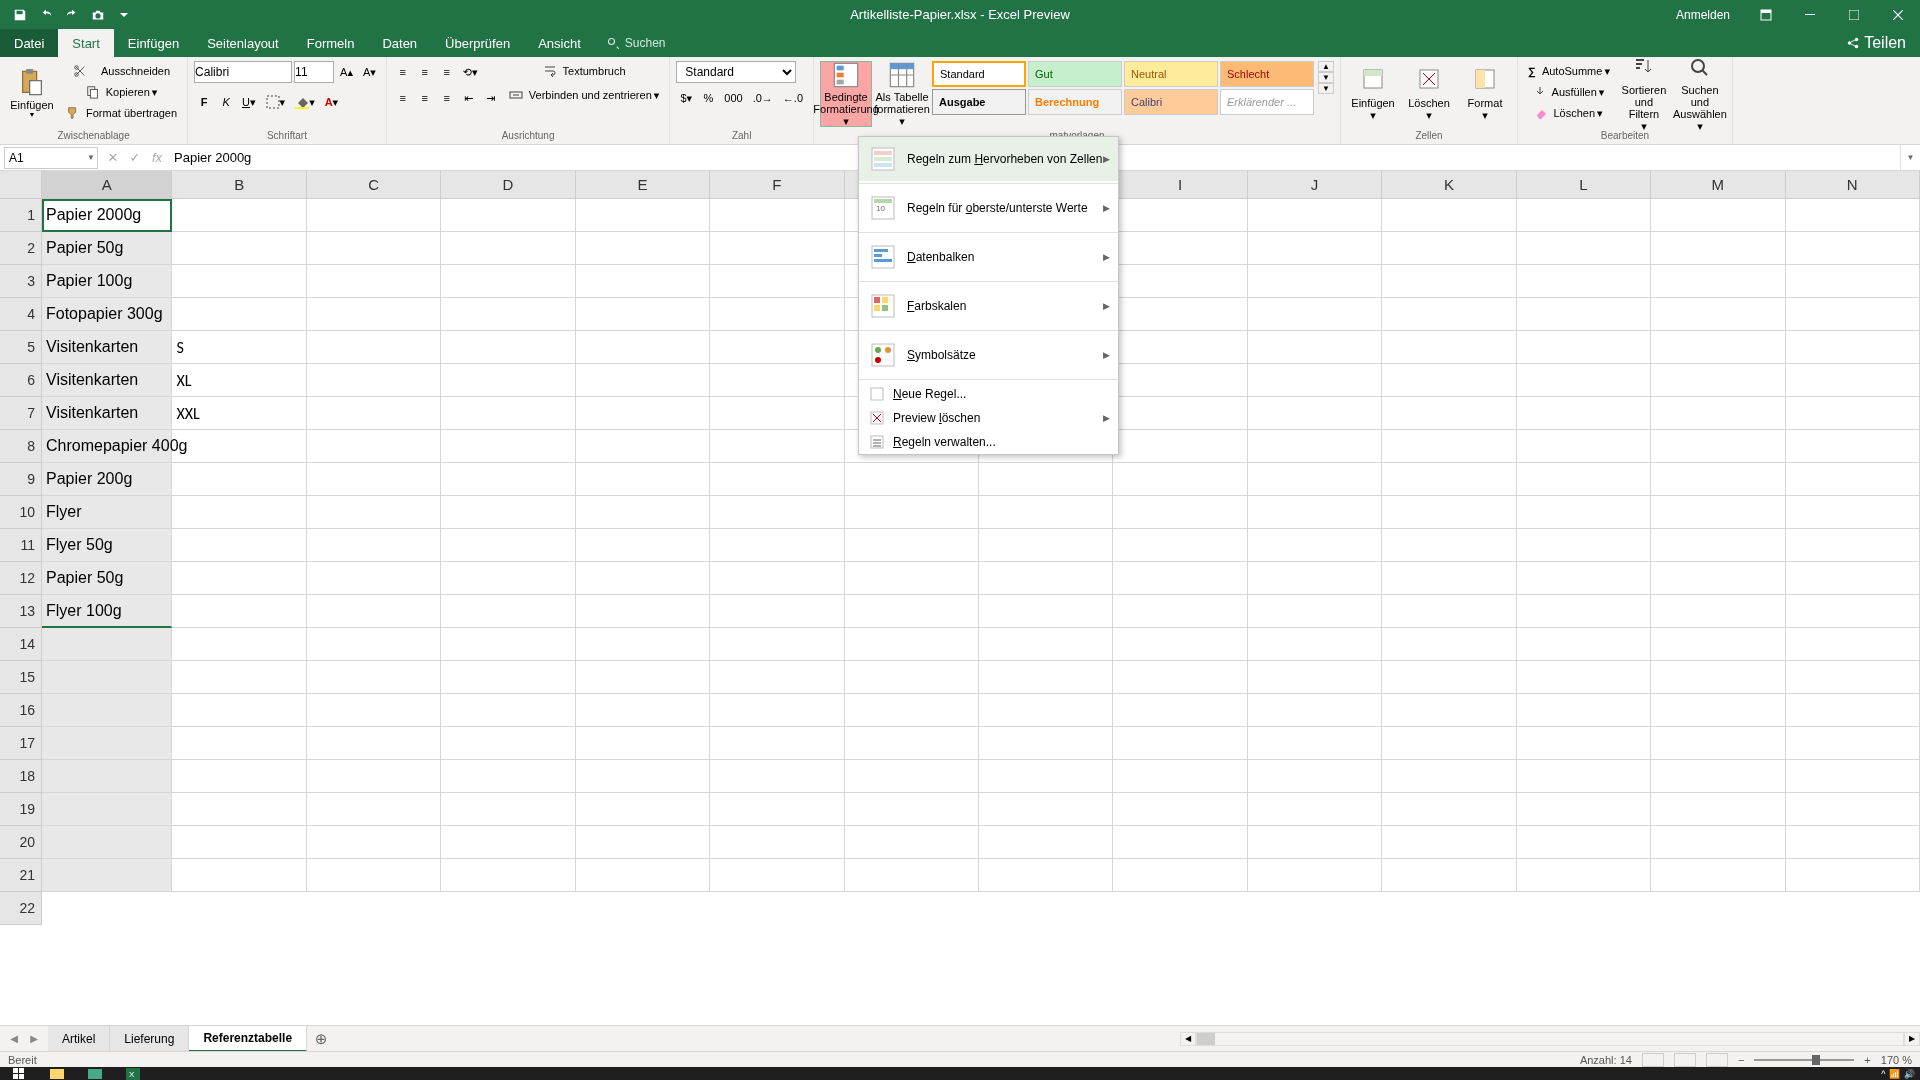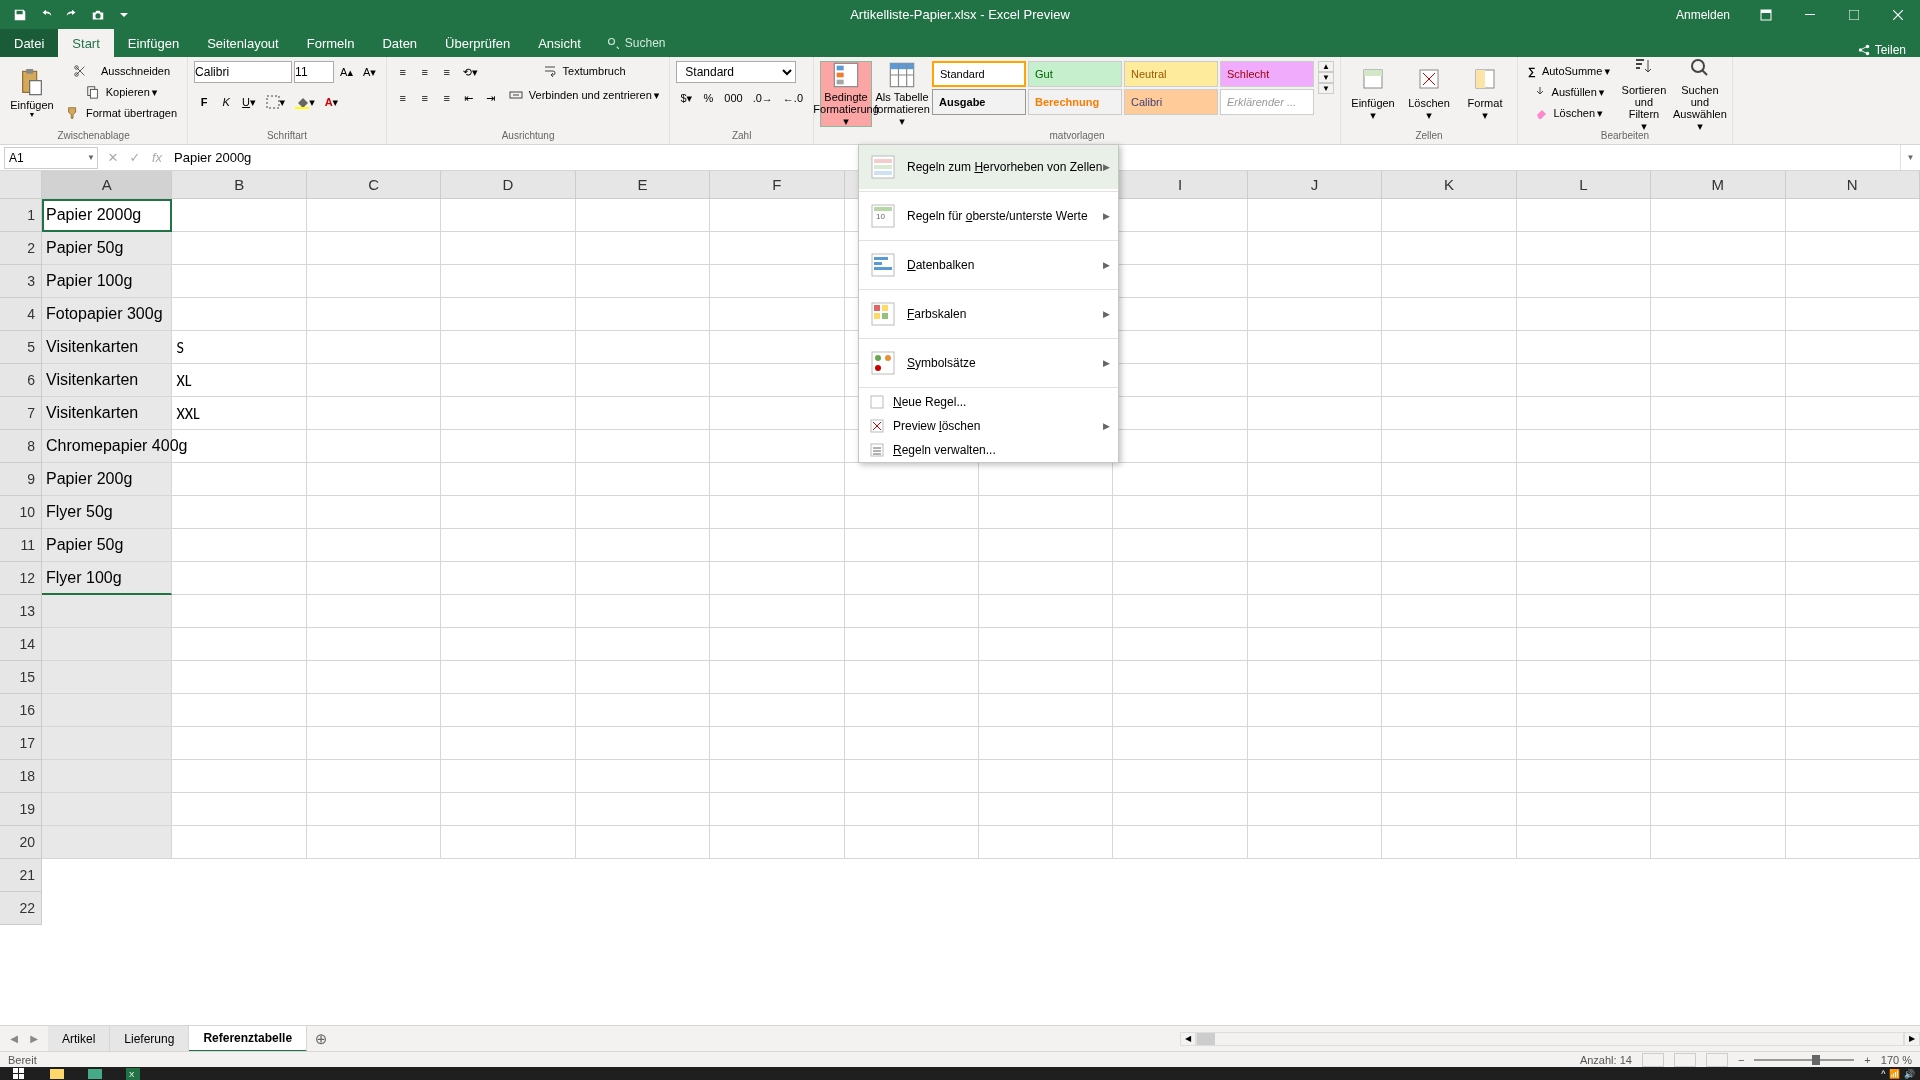--- a/index.html
+++ b/index.html
@@ -15,21 +15,21 @@
 .titlebar .win-btn { width: 44px; height: 29px; display: flex; align-items: center; justify-content: center; cursor: pointer; }
 .titlebar svg { fill: #fff; }
 
 
 .ribbon-tabs { height: 28px; background: #217346; display: flex; align-items: stretch; color: #fff; font-size: 13px; }
 .ribbon-tabs .tab { padding: 0 14px; display: flex; align-items: center; cursor: pointer; }
 .ribbon-tabs .tab.file { background: #1a5c38; }
 .ribbon-tabs .tab.active { background: #f3f2f1; color: #217346; }
 .ribbon-tabs .search-box { display: flex; align-items: center; padding: 0 12px; font-size: 12px; color: #d0e8da; }
 .ribbon-tabs .search-box svg { fill: #d0e8da; margin-right: 6px; }
-.ribbon-tabs .share { margin-left: auto; display: flex; align-items: flex-end; padding: 0 14px; font-size: 12px; cursor: pointer; }
+.ribbon-tabs .share { margin-left: auto; display: flex; align-items: center; padding: 0 14px; font-size: 16px; cursor: pointer; }
 .ribbon-tabs .share svg { fill: #fff; margin-right: 4px; }
 
 
 .ribbon { height: 88px; background: #f3f2f1; border-bottom: 1px solid #d6d6d6; display: flex; position: relative; }
 .ribbon .group { border-right: 1px solid #e1e1e1; display: flex; flex-direction: column; padding: 4px 6px 0; }
 .ribbon .group .controls { flex: 1; display: flex; align-items: flex-start; gap: 4px; }
 .ribbon .group .label { text-align: center; font-size: 10px; color: #666; padding: 2px 0 3px; position: relative; }
 .ribbon .bigbtn { display: flex; flex-direction: column; align-items: center; justify-content: center; width: 52px; height: 66px; cursor: pointer; font-size: 11px; text-align: center; line-height: 1.1; border: 1px solid transparent; }
 .ribbon .bigbtn.active { background: #fca5a5; border-color: #8bb99f; }
 .ribbon .bigbtn .ic { width: 28px; height: 28px; margin-bottom: 2px; }
@@ -39,30 +39,30 @@
 .ribbon .font-name { width: 98px; height: 22px; }
 .ribbon .font-size { width: 40px; height: 22px; }
 .ribbon .number-format { width: 120px; height: 22px; padding: 0 4px; }
 
 
 .style-gallery { display: grid; grid-template-columns: repeat(4, 94px); grid-template-rows: 26px 26px; gap: 2px; }
 .style-gallery .style-item { border: 1px solid #ccc; font-size: 11px; padding: 0 6px; display: flex; align-items: center; cursor: pointer; }
 .style-gallery .si-standard { background: #fff; border: 2px solid #ffa500; }
 .style-gallery .si-gut { background: #c6efce; color: #006100; }
 .style-gallery .si-neutral { background: #ffeb9c; color: #9c5700; }
-.style-gallery .si-schlecht { background: #f0abfc; color: #9c0006; }
+.style-gallery .si-schlecht { background: #fdba74; color: #9c0006; }
 .style-gallery .si-ausgabe { background: #f2f2f2; border: 1px solid #999; font-weight: bold; }
 .style-gallery .si-berechnung { background: #f2f2f2; color: #fa7d00; font-weight: bold; }
 .style-gallery .si-eingabe { background: #ffcc99; color: #3f3f76; }
 .style-gallery .si-erkl { background: #fff; color: #999; font-style: italic; }
 .gallery-arrows { width: 16px; display: flex; flex-direction: column; }
 .gallery-arrows .ga { flex: 1; border: 1px solid #ccc; display: flex; align-items: center; justify-content: center; font-size: 8px; cursor: pointer; }
 
 
-.cf-menu { position: absolute; left: 858px; top: 144px; width: 261px; background: #fff; border: 1px solid #c6c6c6; box-shadow: 2px 2px 6px rgba(0,0,0,0.25); z-index: 100; font-size: 12px; }
+.cf-menu { position: absolute; left: 858px; top: 136px; width: 261px; background: #fff; border: 1px solid #c6c6c6; box-shadow: 2px 2px 6px rgba(0,0,0,0.25); z-index: 100; font-size: 12px; }
 .cf-menu .mi { display: flex; align-items: center; padding: 8px 10px; cursor: pointer; position: relative; }
 .cf-menu .mi.highlighted { background: #e8f0e8; }
 .cf-menu .mi .mi-icon { width: 28px; height: 28px; margin-right: 10px; display: flex; align-items: center; justify-content: center; }
 .cf-menu .mi .mi-icon.small { width: 16px; height: 16px; margin-right: 8px; }
 .cf-menu .mi .arrow { position: absolute; right: 8px; font-size: 9px; color: #666; }
 .cf-menu .sep { border-top: 1px solid #e1e1e1; margin: 2px 0; }
 .cf-menu .mi.thin { padding: 4px 10px; }
 .cf-menu .underline-char { text-decoration: underline; }
 
 
@@ -606,20 +606,38 @@
         <div class="cell" style="width: 136px;"></div>
         <div class="cell" style="width: 136px;"></div>
         <div class="cell" style="width: 136px;"></div>
         <div class="cell" style="width: 136px;"></div>
         <div class="cell" style="width: 136px;"></div>
         <div class="cell" style="width: 136px;"></div>
         <div class="cell" style="width: 136px;"></div>
       </div>
       <div class="row">
         <div class="cell col-A-sel" style="width: 132px;">
+          <span class="overflow">Flyer</span>
+        </div>
+        <div class="cell" style="width: 136px;"></div>
+        <div class="cell" style="width: 136px;"></div>
+        <div class="cell" style="width: 136px;"></div>
+        <div class="cell" style="width: 136px;"></div>
+        <div class="cell" style="width: 136px;"></div>
+        <div class="cell" style="width: 136px;"></div>
+        <div class="cell" style="width: 136px;"></div>
+        <div class="cell" style="width: 136px;"></div>
+        <div class="cell" style="width: 136px;"></div>
+        <div class="cell" style="width: 136px;"></div>
+        <div class="cell" style="width: 136px;"></div>
+        <div class="cell" style="width: 136px;"></div>
+        <div class="cell" style="width: 136px;"></div>
+      </div>
+      <div class="row">
+        <div class="cell col-A-sel" style="width: 132px;">
           <span class="overflow">Flyer 50g</span>
         </div>
         <div class="cell" style="width: 136px;"></div>
         <div class="cell" style="width: 136px;"></div>
         <div class="cell" style="width: 136px;"></div>
         <div class="cell" style="width: 136px;"></div>
         <div class="cell" style="width: 136px;"></div>
         <div class="cell" style="width: 136px;"></div>
         <div class="cell" style="width: 136px;"></div>
         <div class="cell" style="width: 136px;"></div>

